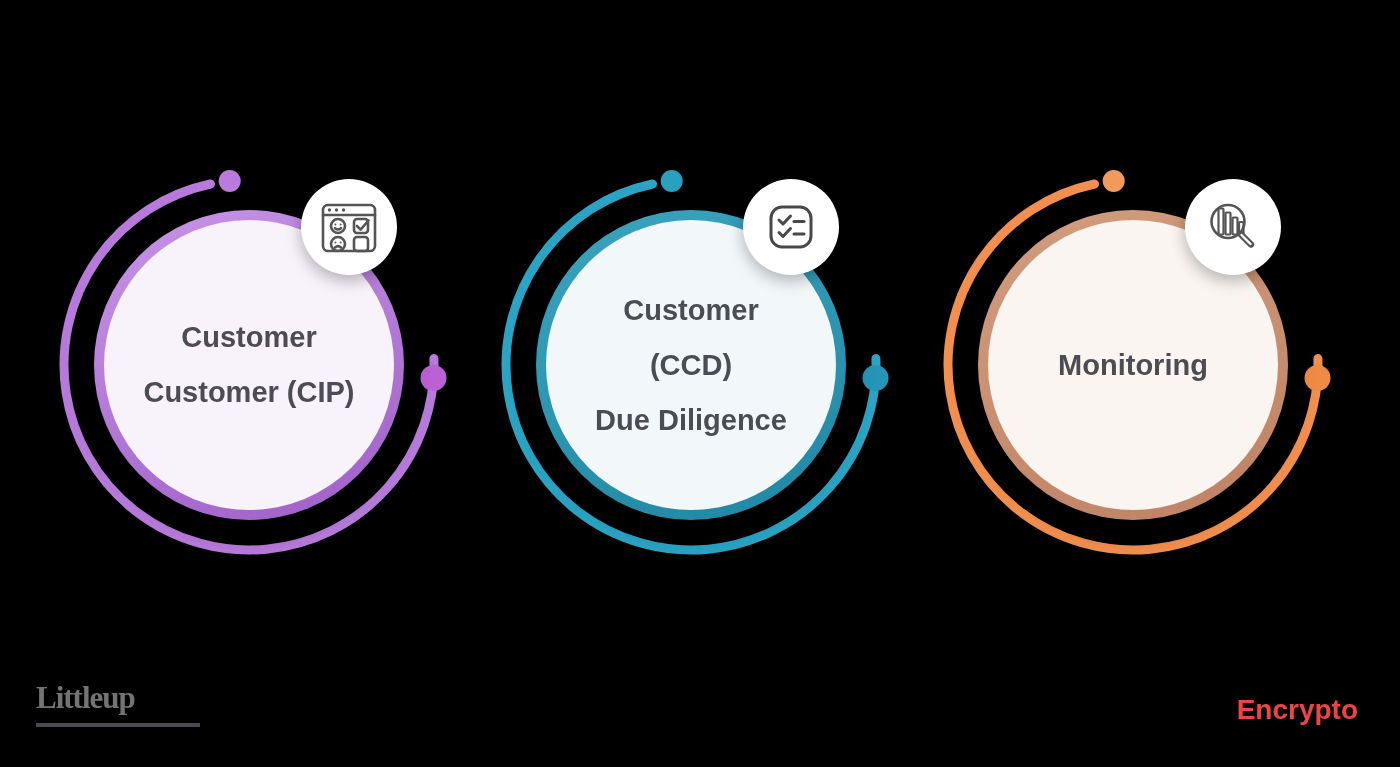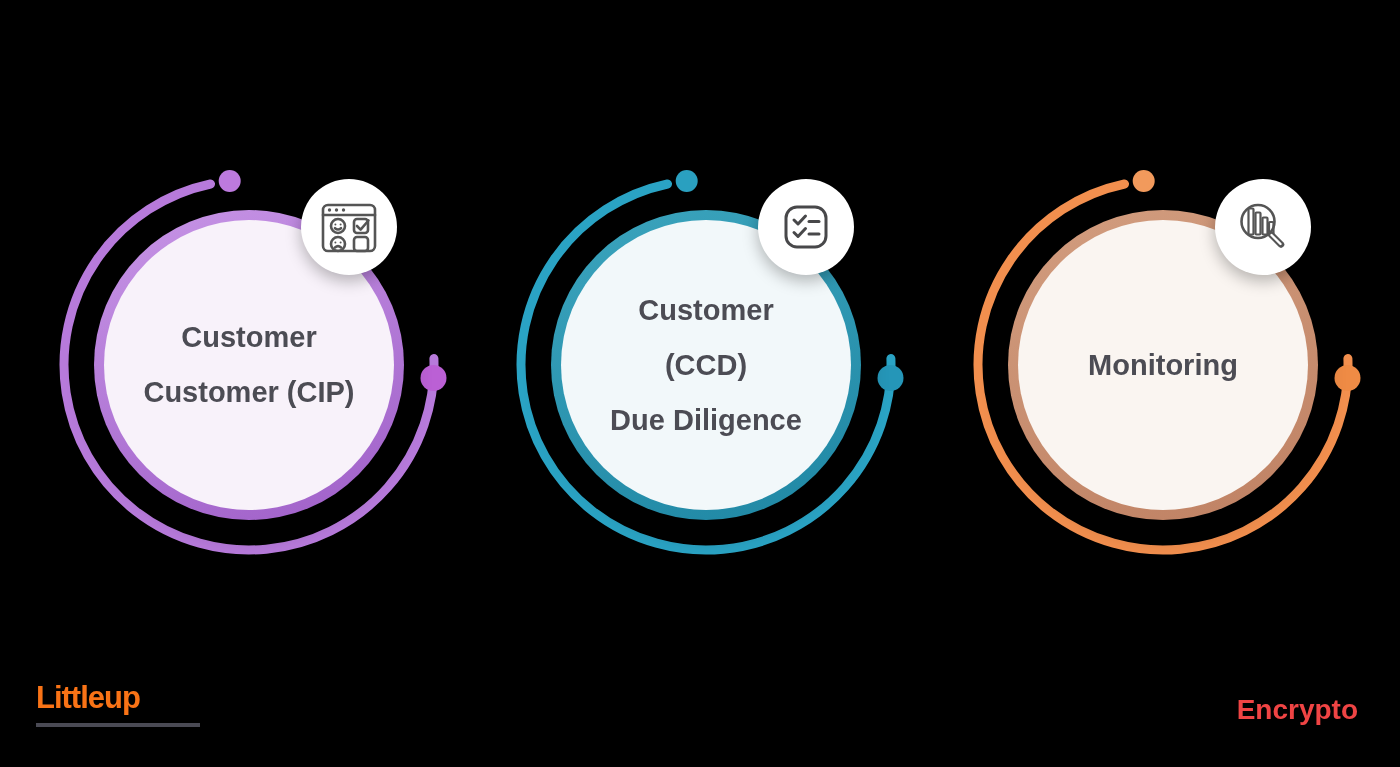--- a/index.html
+++ b/index.html
@@ -3,21 +3,21 @@
 <meta charset="utf-8">
 <style>
   html,body{margin:0;padding:0;}
   body{
     width:1400px;height:767px;position:relative;overflow:hidden;
     background:#000;
     font-family:"Liberation Sans","DejaVu Sans",sans-serif;
   }
   .row{
     position:absolute;left:59px;top:150px;
-    display:flex;gap:62px;
+    display:flex;gap:47px;
   }
   .unit{position:relative;width:395px;height:425px;}
   .arc-svg{position:absolute;left:0;top:0;}
   .main-ring{
     position:absolute;left:35px;top:60px;width:310px;height:310px;
     border-radius:50%;
     background:linear-gradient(160deg,var(--ring-start),var(--ring-end));
     box-shadow:0 10px 26px rgba(0,0,0,.45);
   }
   .main-fill{
@@ -30,21 +30,21 @@
   }
   .label .line{line-height:55px;white-space:nowrap;}
   .label .line:empty{display:none;}
   .badge{
     position:absolute;left:242px;top:29px;width:96px;height:96px;border-radius:50%;
     background:#fff;box-shadow:0 6px 16px rgba(0,0,0,.28);
     display:flex;align-items:center;justify-content:center;
   }
   .footer-left{position:absolute;left:36px;top:682px;}
   .wordmark-left{
-    font-weight:bold;font-size:31px;color:#f97316;letter-spacing:-1px;line-height:32px;
+    font-weight:bold;font-size:31px;color:#737373;letter-spacing:-1px;line-height:32px;font-family:Liberation Serif, serif;
   }
   .wordmark-underline{width:164px;height:4px;background:#4a4a54;margin-top:9px;}
   .footer-right{position:absolute;right:42px;top:694px;}
   .wordmark-right{font-weight:bold;font-size:28px;color:#ef4444;letter-spacing:0;}
 </style>
 </head>
 <body>
 
 <div class="row">
 

